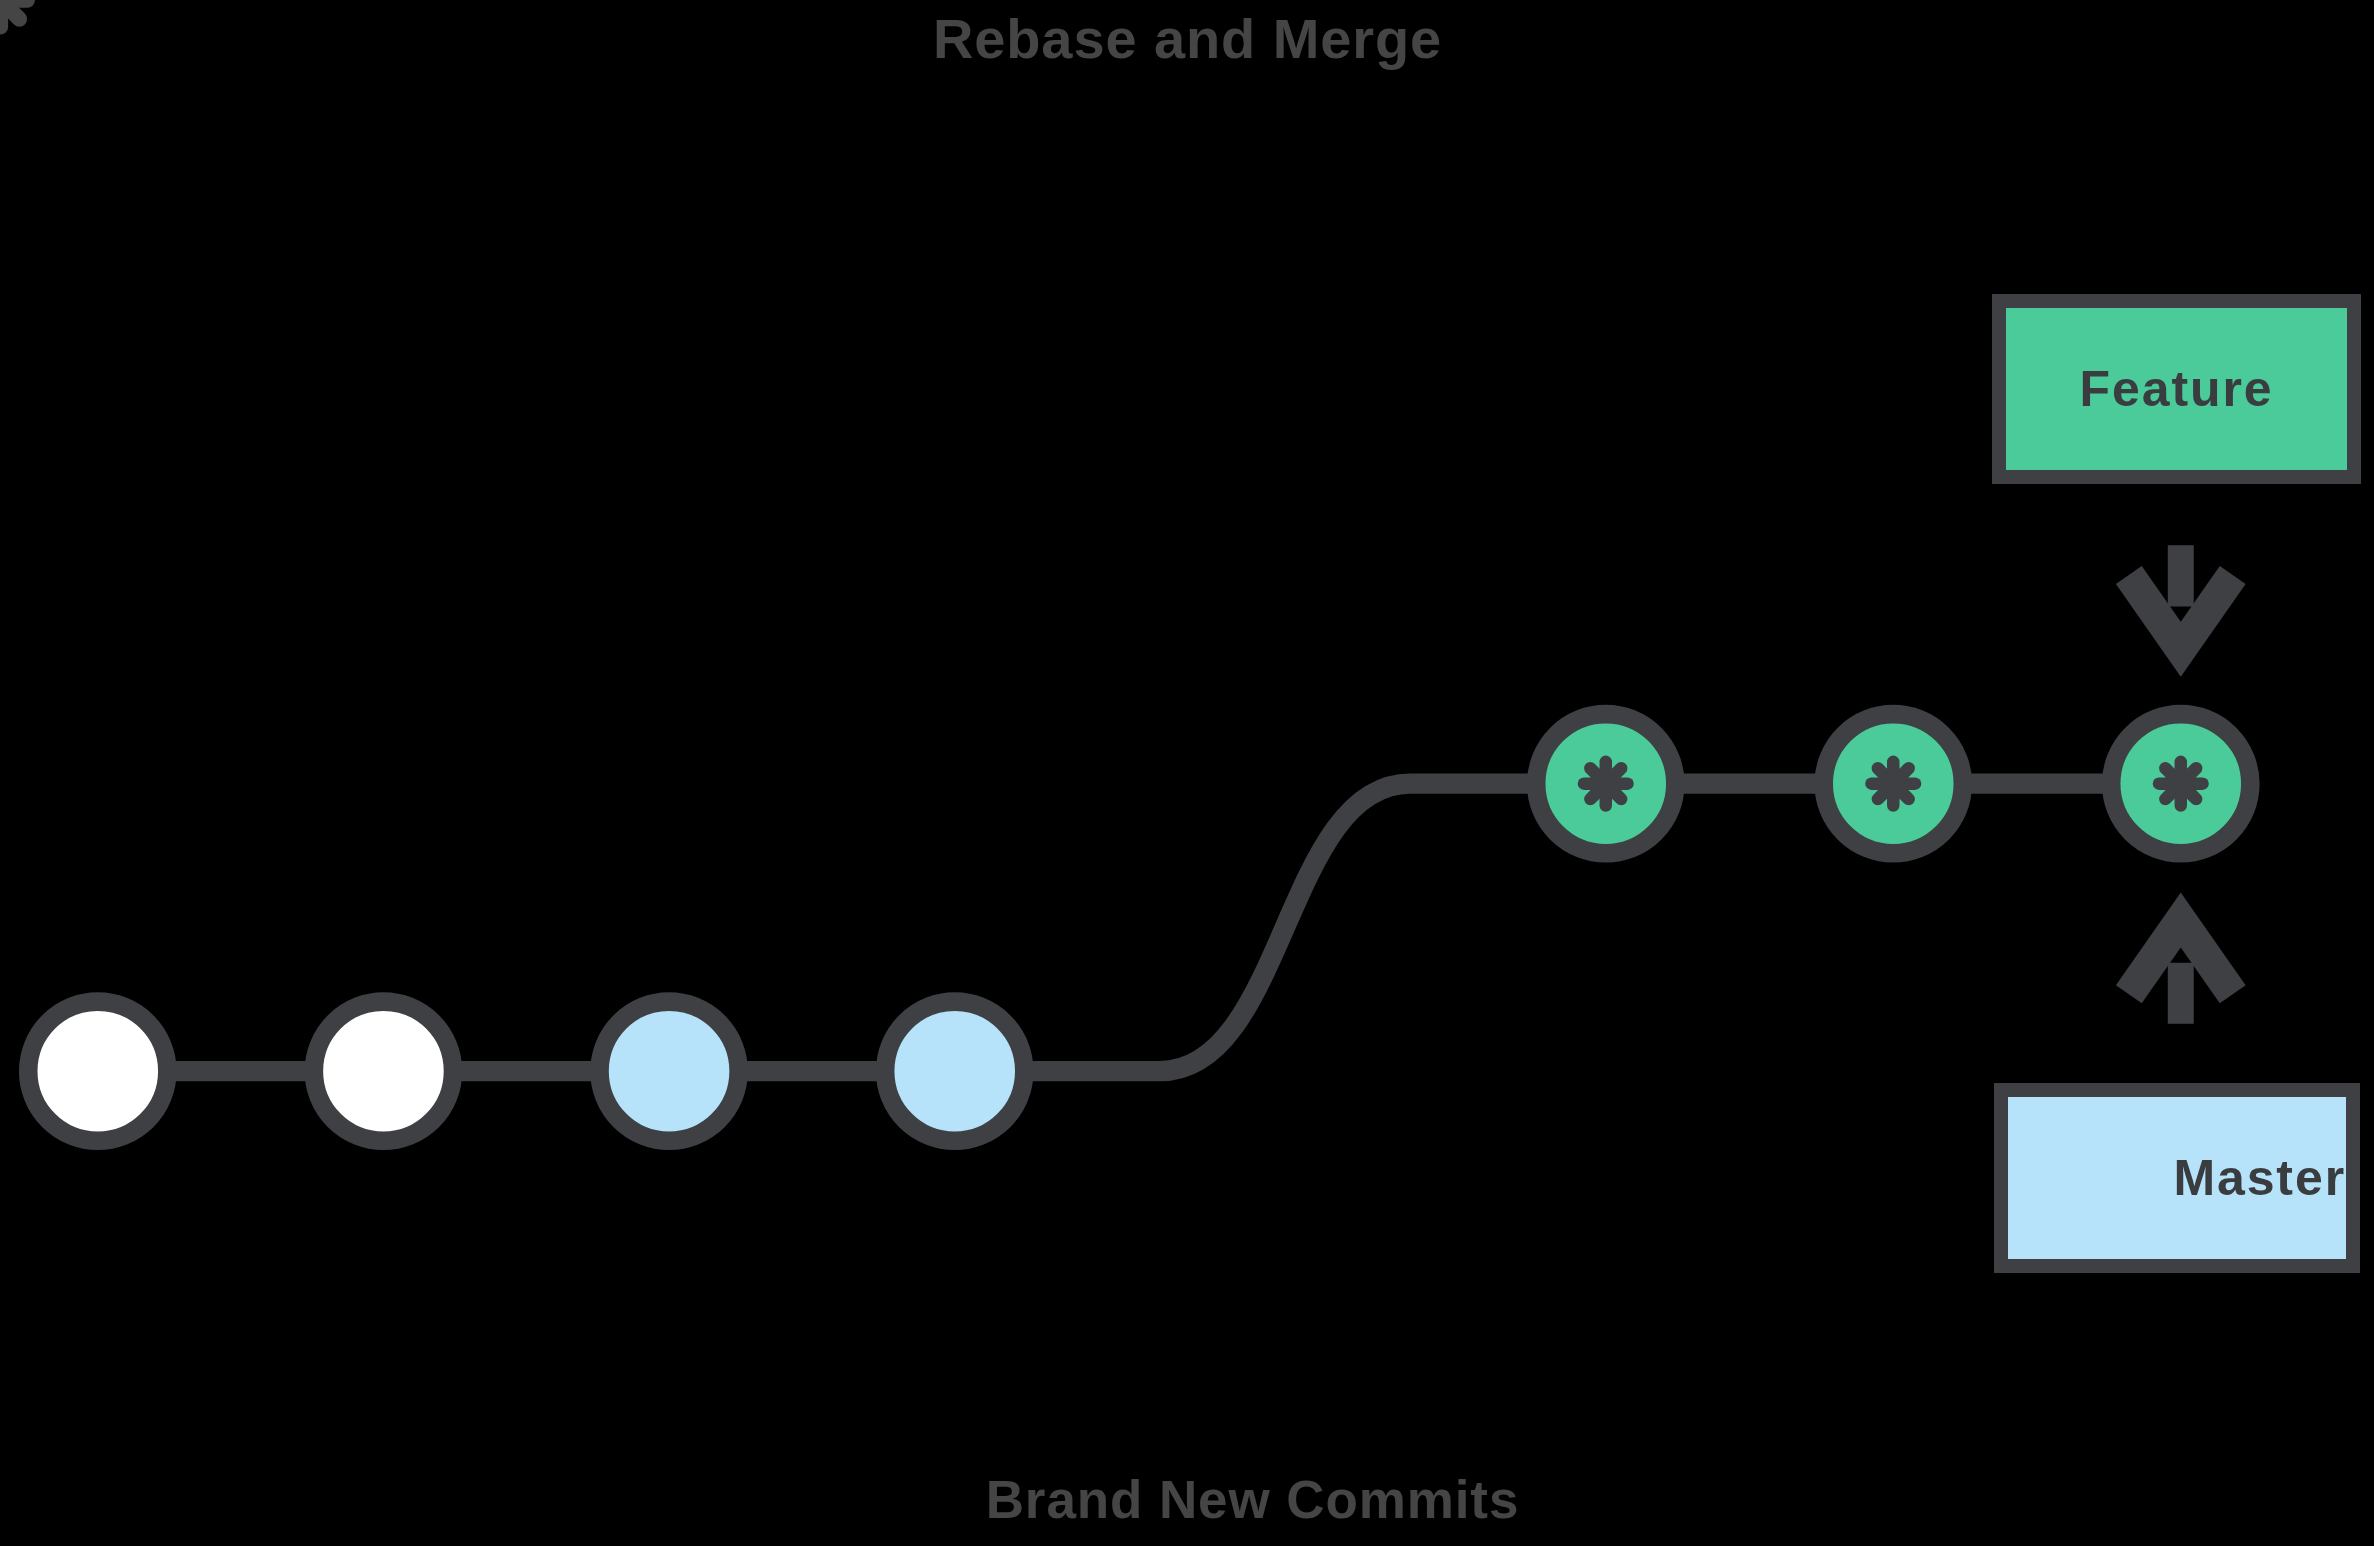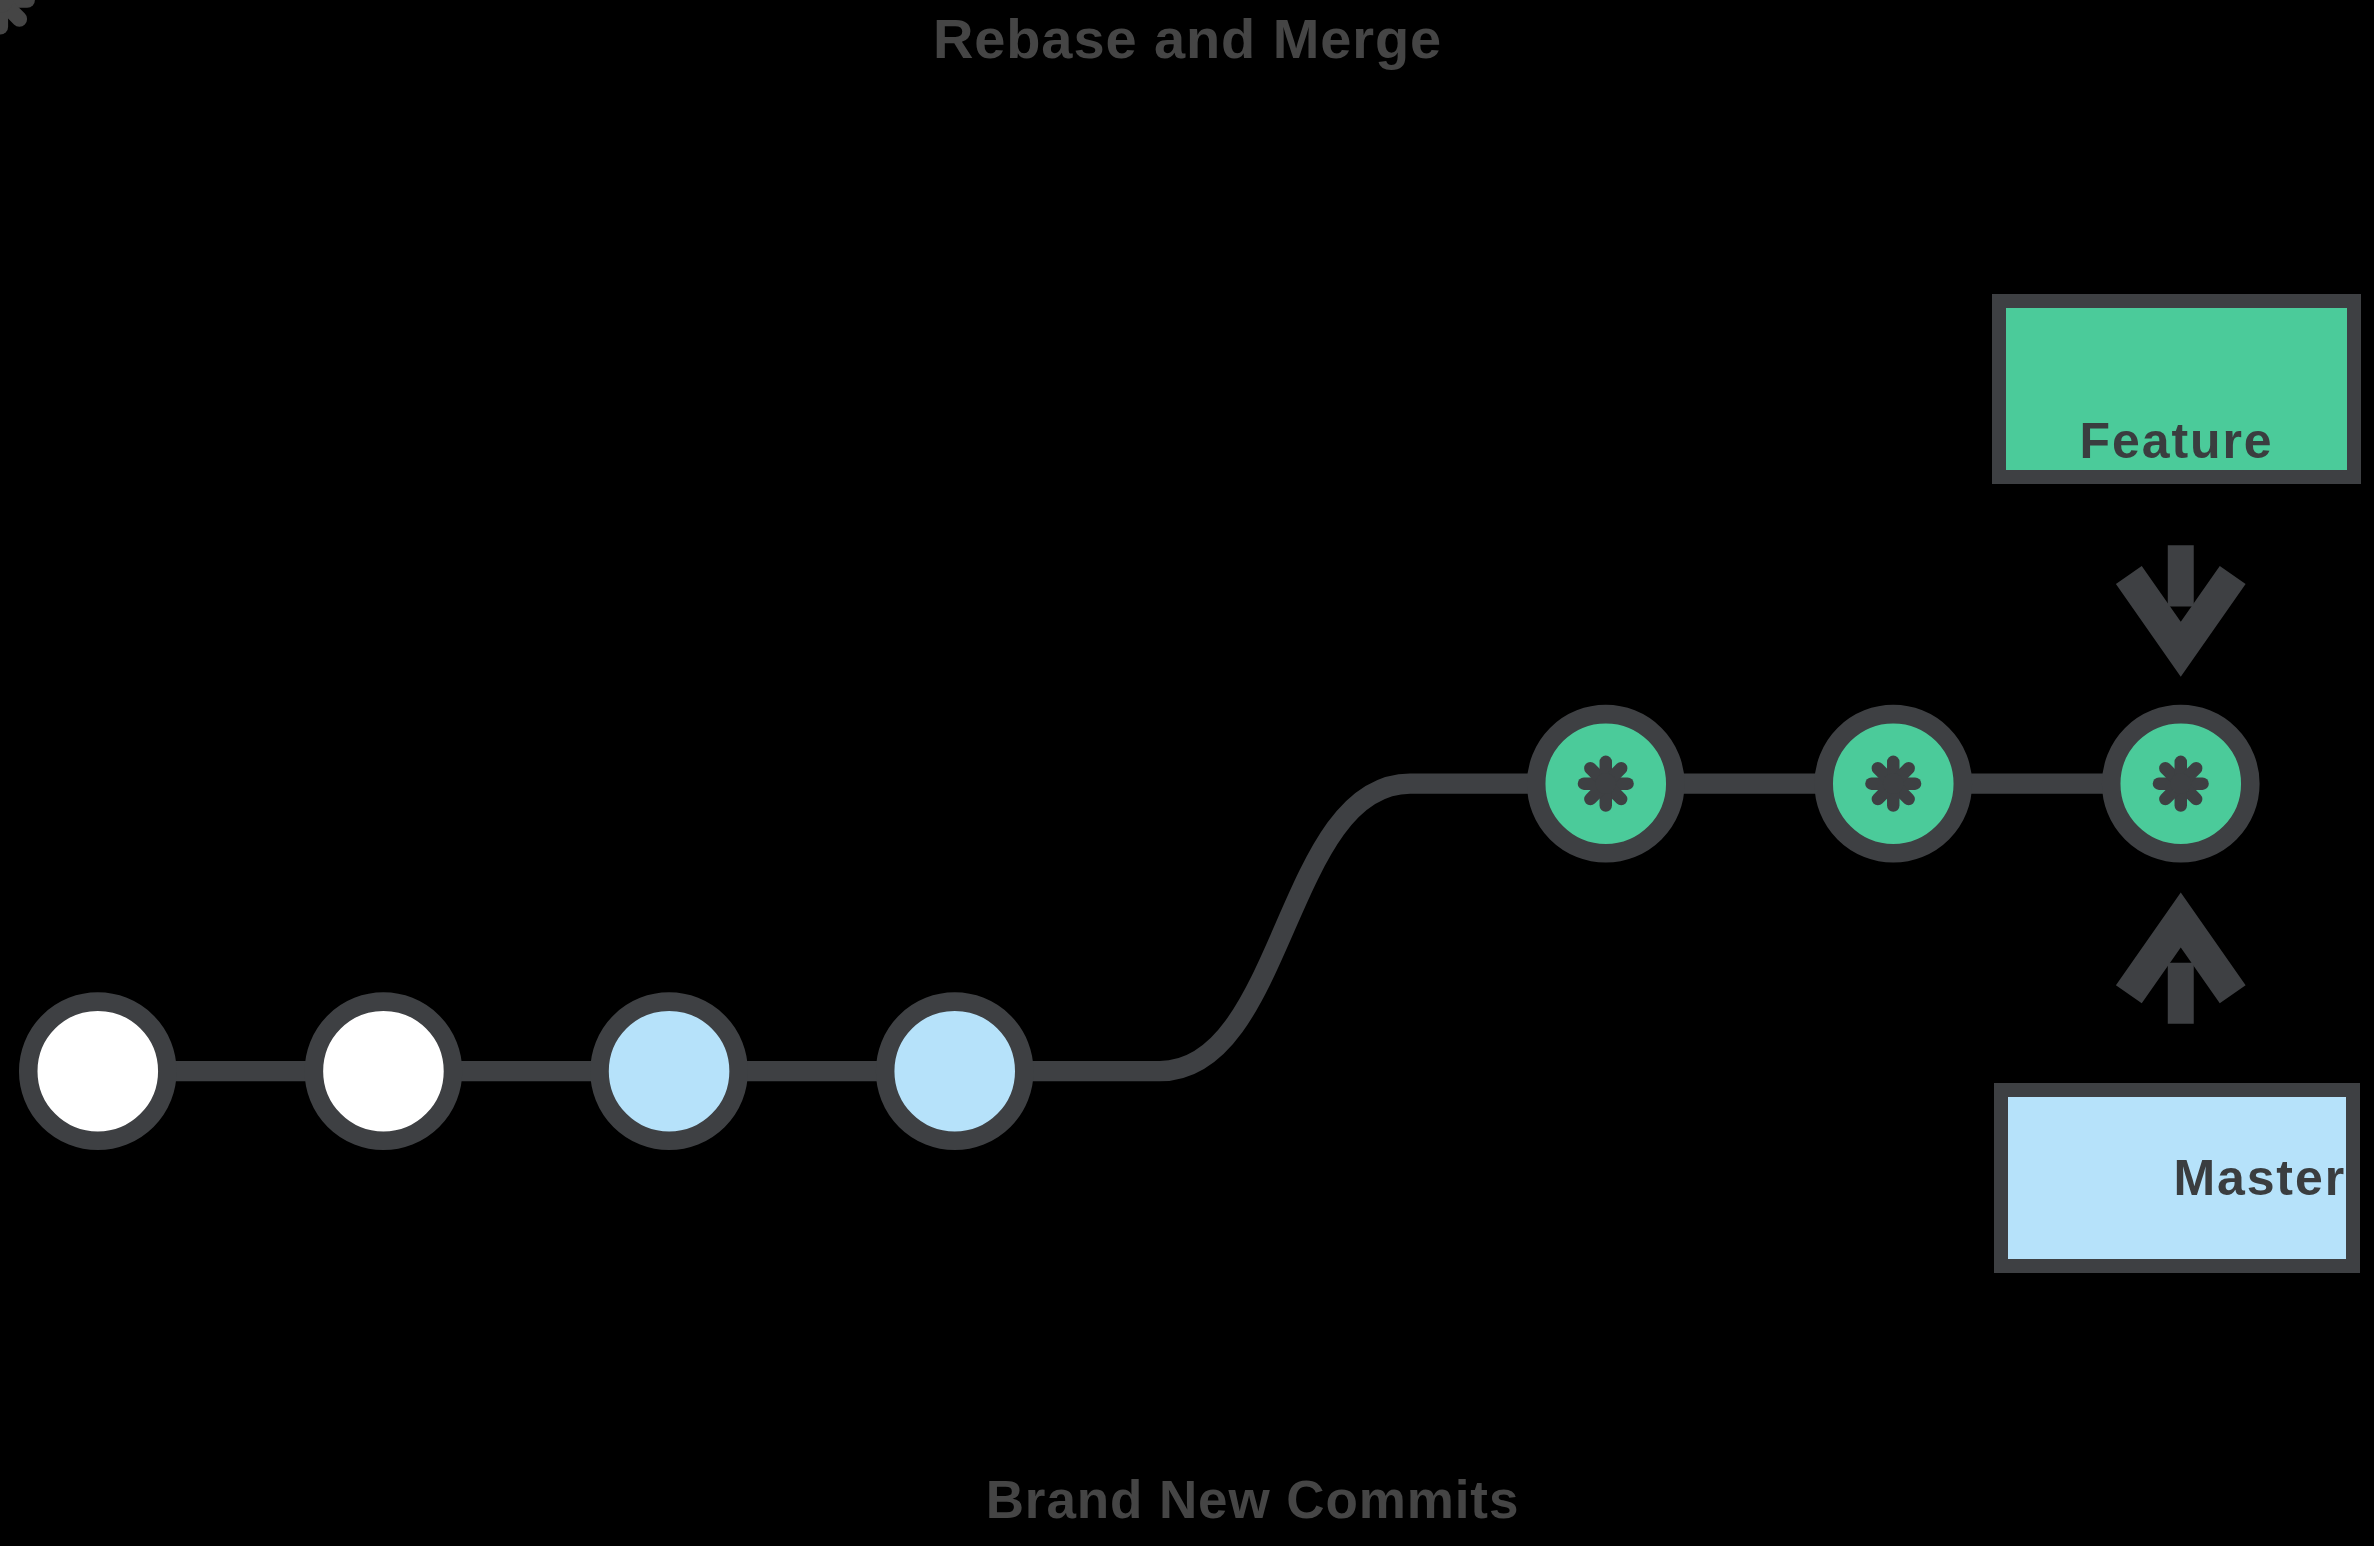--- a/index.html
+++ b/index.html
@@ -41,21 +41,20 @@
     justify-content: center;
     font-size: 50px;
     font-weight: bold;
     letter-spacing: 1.9px;
     color: #3a3d3f;
   }
   .branch-box.feature {
     left: 1992px; top: 294px;
     width: 369px; height: 190px;
     background: var(--green);
-    align-items: flex-end;
   }
   .branch-box.master {
     left: 1994px; top: 1083px;
     width: 366px; height: 190px;
     background: var(--blue);
     justify-content: flex-end;
   }
 
   .legend {
     position: absolute;

